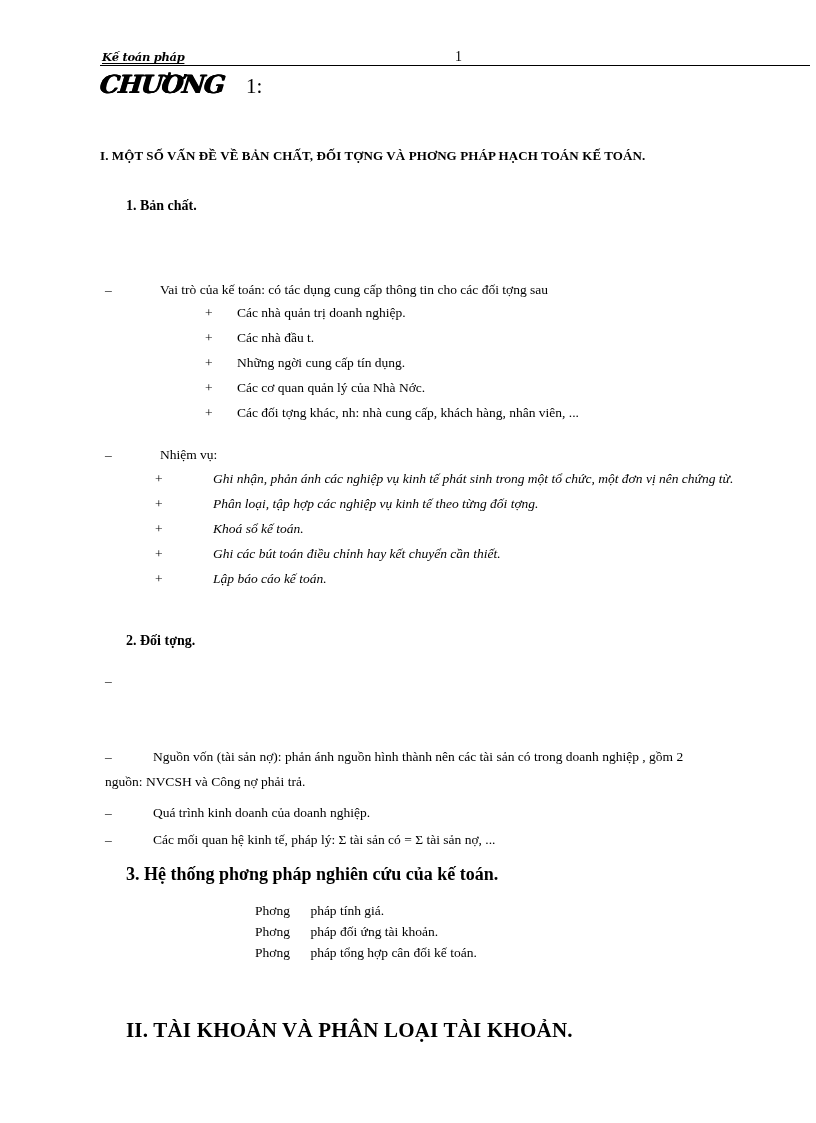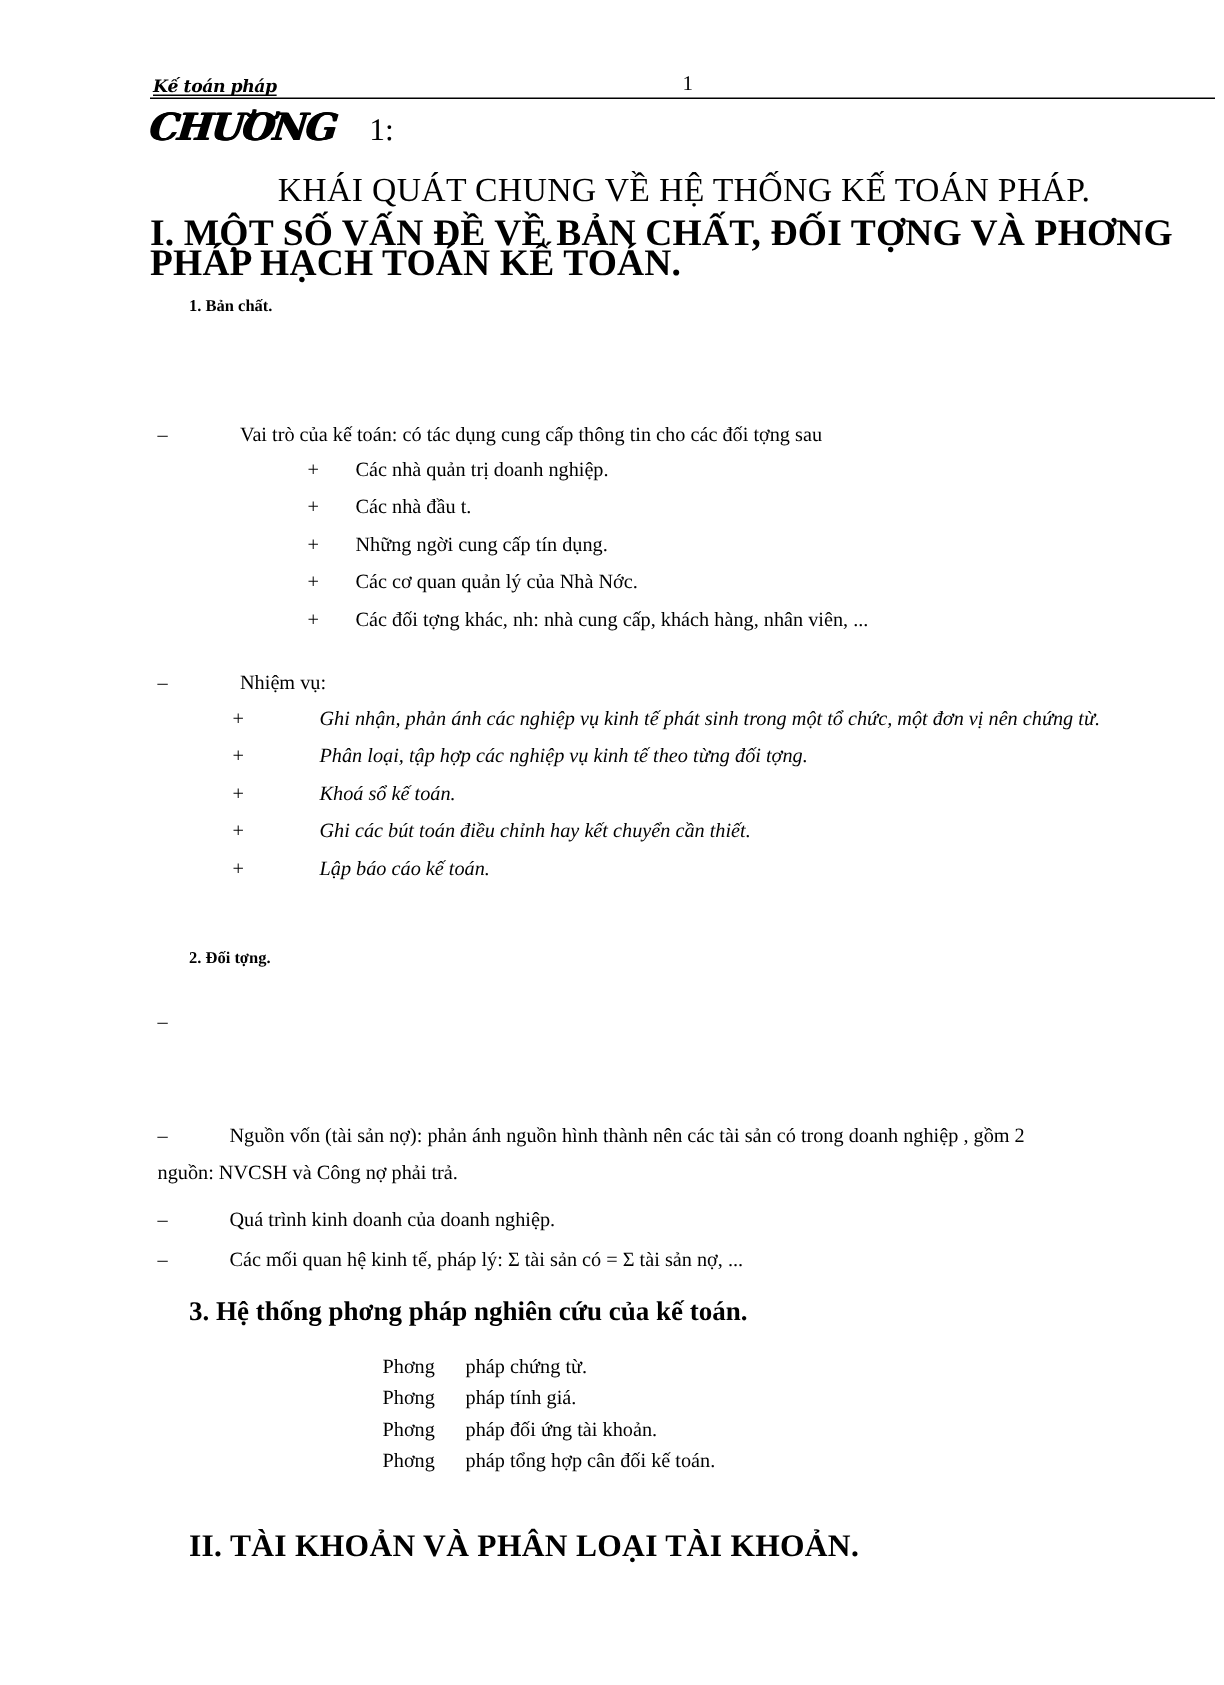--- a/index.html
+++ b/index.html
@@ -90,30 +90,30 @@
     letter-spacing: 0.2px;
     white-space: nowrap;
   }
 
   
   .roman-heading {
     position: absolute;
     left: 100px;
     top: 146px;
     width: 714px;
-    font-size: 25px;
+    font-size: 13px;
     font-weight: bold;
     line-height: 19.5px;
     letter-spacing: 0.1px;
   }
 
   
   .sub-heading {
     position: absolute;
-    font-size: 11px;
+    font-size: 14px;
     font-weight: bold;
     white-space: nowrap;
   }
   #sub-1 { left: 126px; top: 198px; }
   #sub-2 { left: 126px; top: 633px; }
   #sub-3 { left: 126px; top: 864px; font-size: 18px; }
 
   
   .para {
     position: absolute;
@@ -220,21 +220,20 @@
     <div class="header-rule"></div>
     <div class="header-title">Kế toán pháp</div>
     <div class="header-pagenum">1</div>
   </div>
 
   <div class="chapter-line">
     <span class="chapter-word">CHƯƠNG</span>
     <span class="chapter-num">1:</span>
   </div>
 
-  <div class="main-title">KHÁI QUÁT CHUNG VỀ HỆ THỐNG KẾ TOÁN PHÁP.</div>
 
   <div class="roman-heading">I.  MỘT SỐ VẤN ĐỀ VỀ BẢN CHẤT, ĐỐI TỢNG   VÀ PHƠNG   PHÁP HẠCH TOÁN KẾ TOÁN.</div>
 
   <div class="sub-heading" id="sub-1">1. Bản chất.</div>
 
 
   <div class="dash-item" id="dash-vaitro">
     <span class="dash-mark">–</span>
     <span class="dash-body">Vai trò của kế toán: có tác dụng cung cấp thông tin cho các đối tợng   sau</span>
   </div>
@@ -314,24 +313,20 @@
   <div class="dash-item" id="dash-quanhe">
     <span class="dash-mark">–</span>
     <span class="dash-body">Các mối quan hệ kinh tế, pháp lý: Σ tài sản có = Σ tài sản nợ, ...</span>
   </div>
 
   <div class="sub-heading" id="sub-3">3. Hệ thống phơng   pháp nghiên cứu của kế toán.</div>
 
   <div class="method-list">
     <div class="method-row">
       <span class="method-key">Phơng</span>
-      <span>pháp chứng từ.</span>
-    </div>
-    <div class="method-row">
-      <span class="method-key">Phơng</span>
       <span>pháp tính giá.</span>
     </div>
     <div class="method-row">
       <span class="method-key">Phơng</span>
       <span>pháp đối ứng tài khoản.</span>
     </div>
     <div class="method-row">
       <span class="method-key">Phơng</span>
       <span>pháp tổng hợp cân đối kế toán.</span>
     </div>

